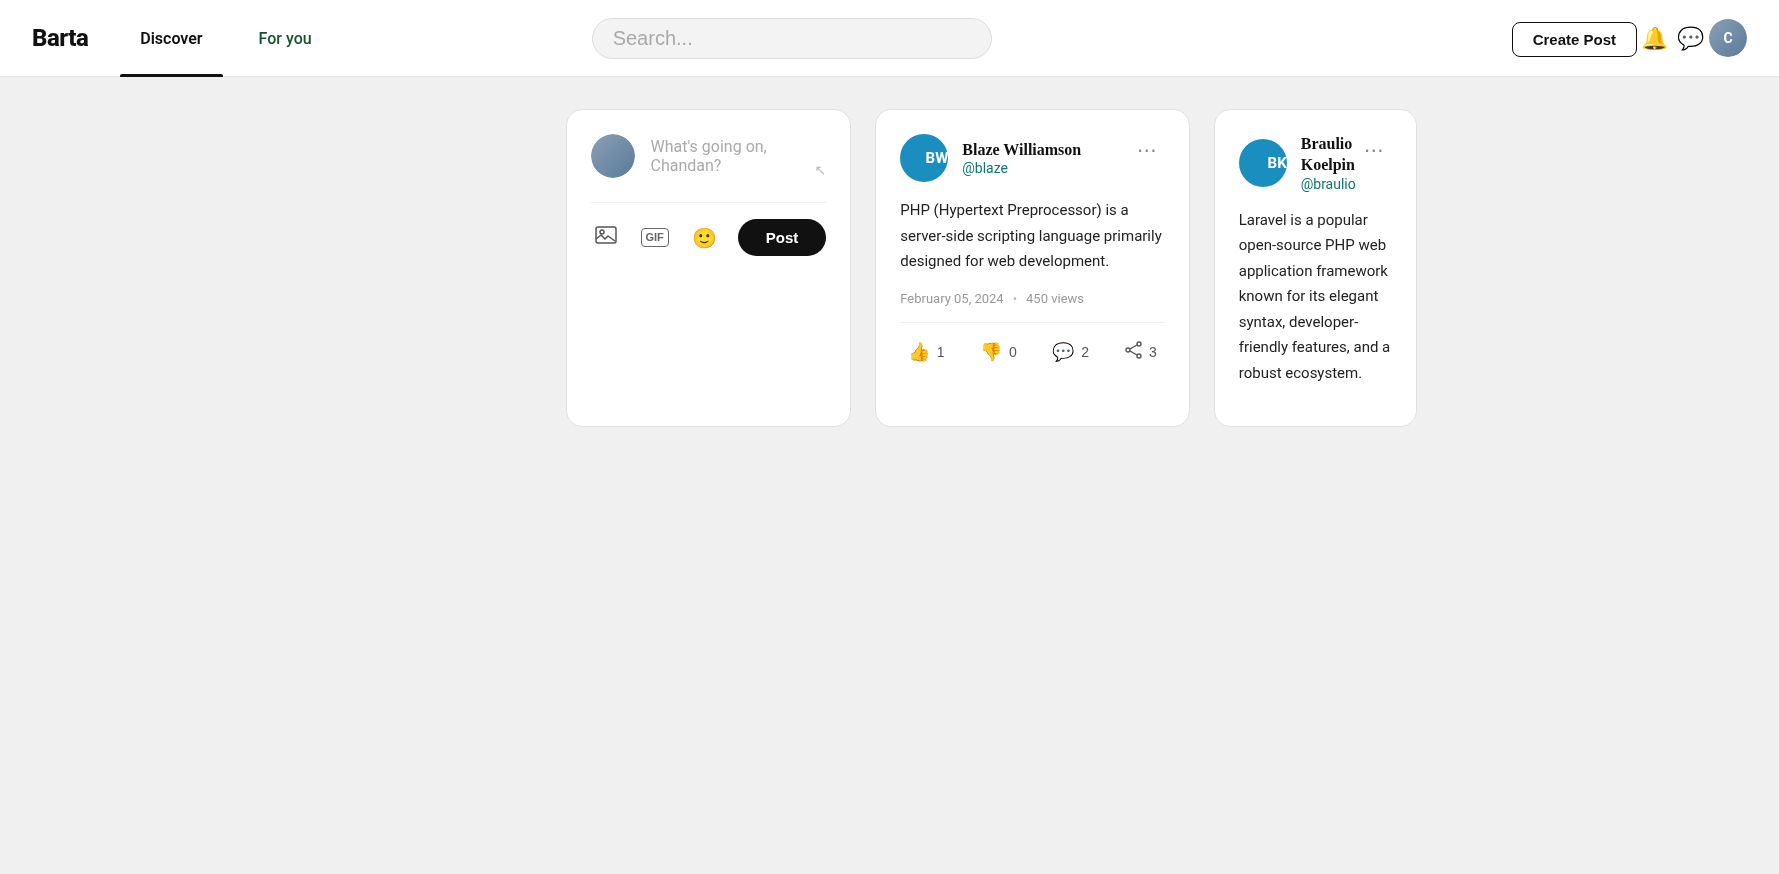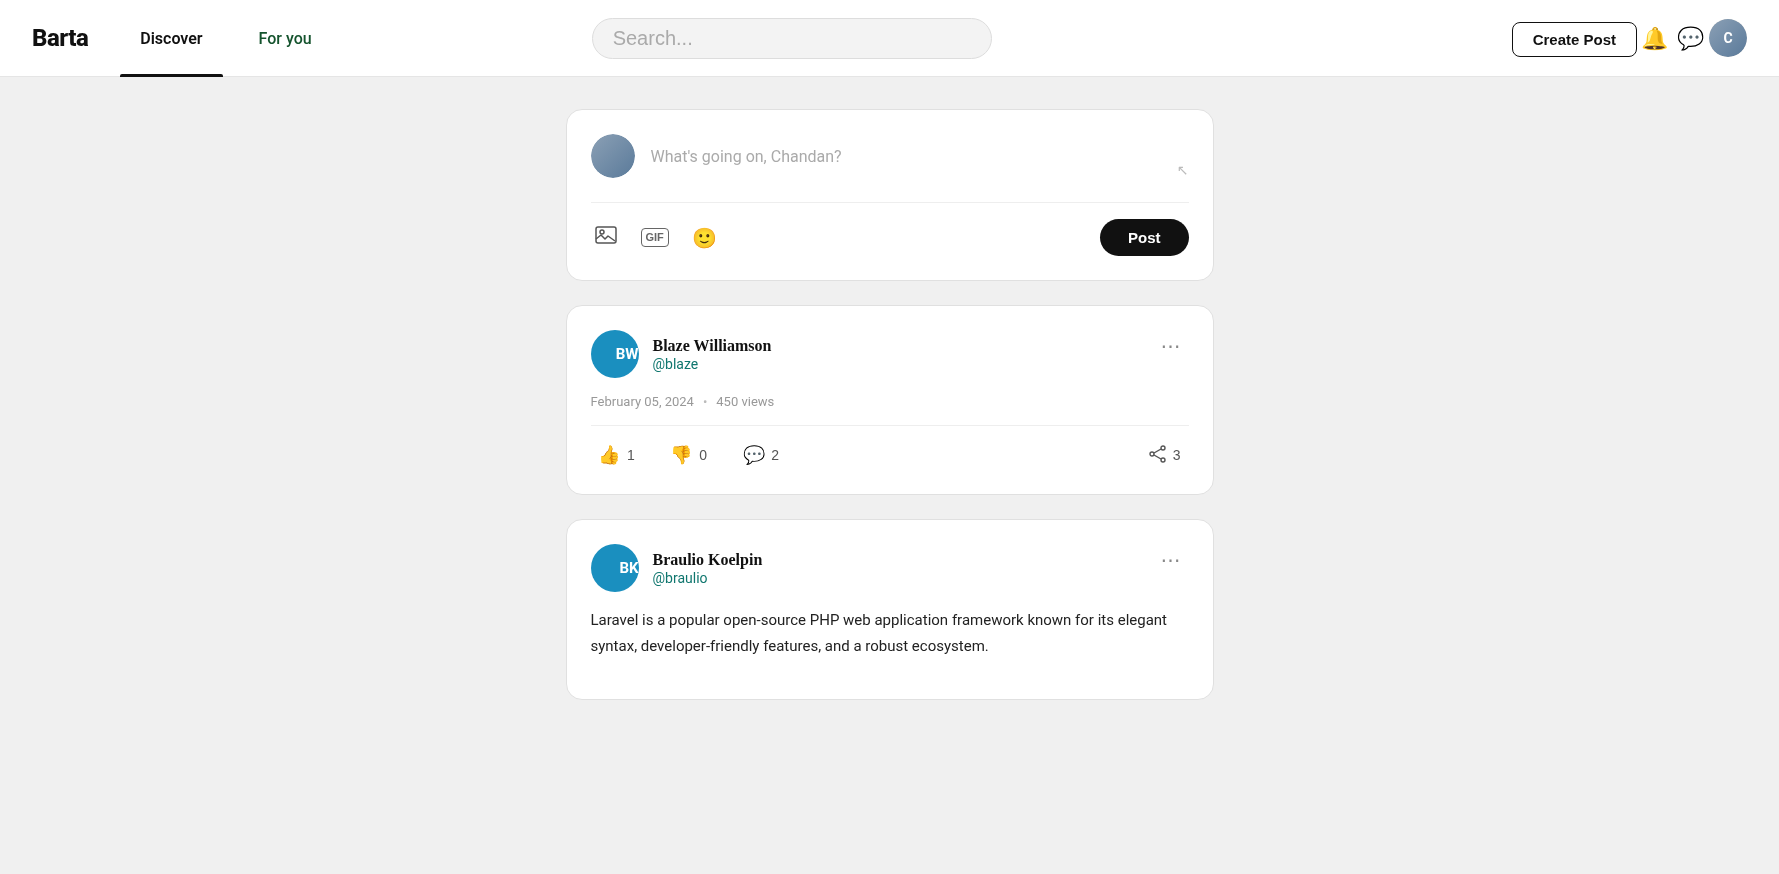--- a/index.html
+++ b/index.html
@@ -136,21 +136,21 @@
       position: relative;
       overflow: hidden;
     }
 
     
     .main {
       max-width: 680px;
       margin: 0 auto;
       padding: 32px 16px;
       display: flex;
-      flex-direction: column;
+      flex-direction: row;
       gap: 24px;
     }
 
     
     .card {
       background: #fff;
       border: 1.5px solid #e0e0e0;
       border-radius: 16px;
       padding: 24px;
     }
@@ -411,20 +411,21 @@
         <div>
           <div class="post-name">Blaze Williamson</div>
           <div class="post-handle">@blaze</div>
         </div>
       </div>
       <button class="post-more-btn">
         <span>⋯</span>
       </button>
     </div>
 
+    <div class="post-content">PHP (Hypertext Preprocessor) is a server-side scripting language primarily designed for web development.</div>
 
     <div class="post-meta">
       <span>February 05, 2024</span>
       <span class="post-meta-dot">•</span>
       <span>450 views</span>
     </div>
 
     <hr class="post-divider">
 
     <div class="post-footer">

